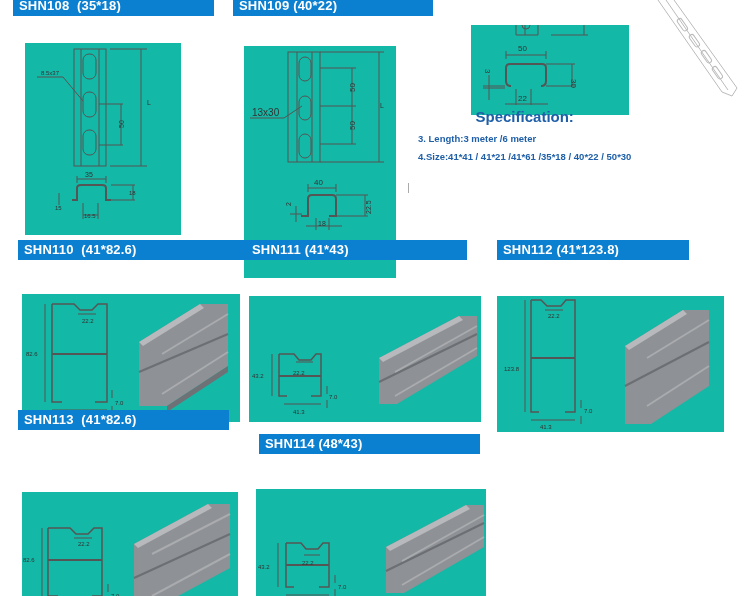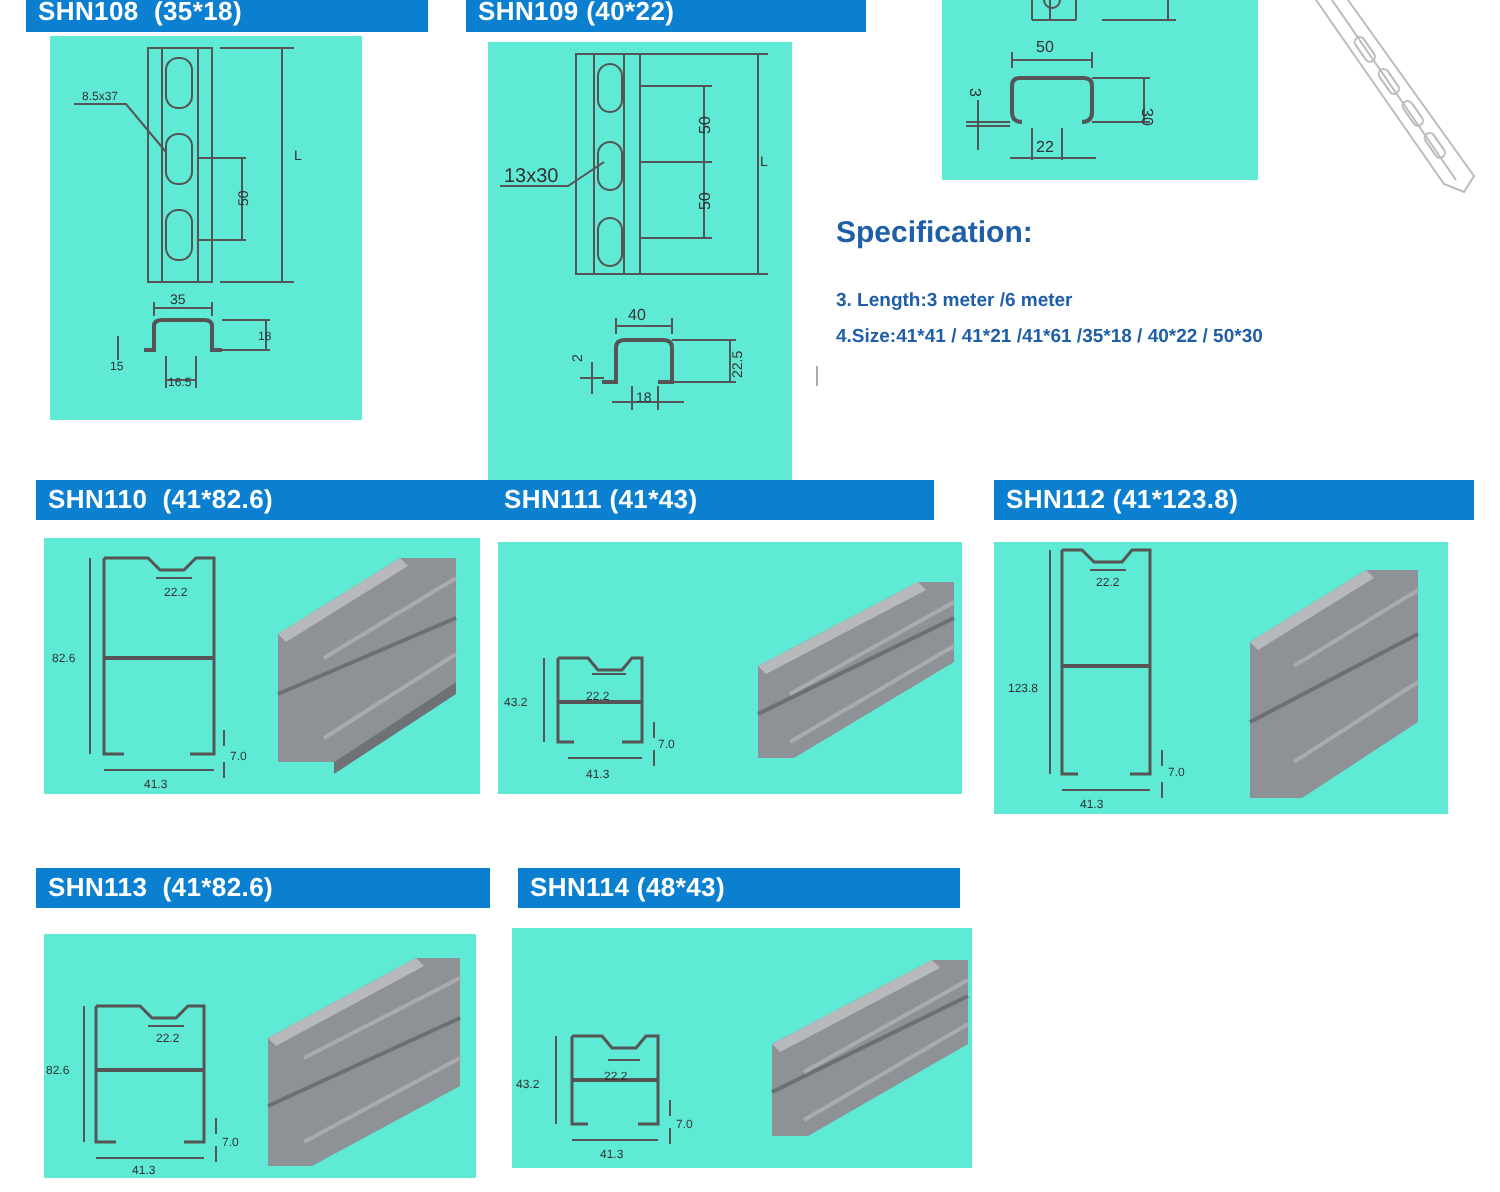--- a/index.html
+++ b/index.html
@@ -1,21 +1,21 @@
 <!DOCTYPE html>
 <html><head>
 <meta charset="utf-8">
 <style>
   html,body{margin:0;padding:0;background:#ffffff;}
   body{width:750px;height:596px;position:relative;overflow:hidden;font-family:"Liberation Sans",sans-serif;}
   .bar{position:absolute;background:#0b7fd0;color:#fff;font-weight:bold;font-size:13px;line-height:20px;height:20px;padding-left:6px;box-sizing:border-box;white-space:pre;letter-spacing:0.2px;}
-  .panel{position:absolute;background:#5eead4;}
+  .panel{position:absolute;background:#14b8a6;margin-top:25px;}
   .panel svg{position:absolute;left:0;top:0;}
   .spec{position:absolute;left:418px;top:108px;color:#1e5fa8;font-weight:bold;}
-  .spec .title{font-size:15px;line-height:18px;margin-bottom:16px;}
+  .spec .title{font-size:15px;line-height:18px;margin-bottom:4px;text-align:center;}
   .spec .item{font-size:9.5px;line-height:17.5px;white-space:nowrap;}
   .dim{font-family:"Liberation Sans",sans-serif;fill:#333;}
 </style>
 </head>
 <body>
 
 <div class="bar" style="left:13px;top:-4px;width:201px;">SHN108  (35*18)</div>
 <div class="panel" style="left:25px;top:18px;width:156px;height:192px;">
   <svg width="156" height="192">
     <g stroke="#555" fill="none" stroke-width="1">
@@ -195,21 +195,21 @@
     <g>
       <polygon points="130,62 210,20 228,20 228,60 148,108 130,108" fill="#8e9195"></polygon>
       <polygon points="130,62 210,20 214,24 134,66" fill="#b7b9bc"></polygon>
       <line x1="130" y1="86" x2="228" y2="38" stroke="#6c6f73" stroke-width="2"></line>
       <line x1="146" y1="76" x2="228" y2="30" stroke="#a9abae" stroke-width="2"></line>
       <line x1="146" y1="100" x2="228" y2="52" stroke="#a9abae" stroke-width="2"></line>
     </g>
   </svg>
 </div>
 
-<div class="bar" style="left:497px;top:240px;width:240px;">SHN112 (41*123.8)</div>
+<div class="bar" style="left:497px;top:240px;width:192px;">SHN112 (41*123.8)</div>
 <div class="panel" style="left:497px;top:271px;width:227px;height:136px;">
   <svg width="227" height="136">
     <g stroke="#555" fill="none" stroke-width="1.5">
       <path d="M34 4 L44 4 L50 10 L64 10 L69 4 L78 4 L78 116 L68 116 M34 4 L34 116 L42 116"></path>
       <line x1="34" y1="62" x2="78" y2="62" stroke-width="2"></line>
     </g>
     <g stroke="#555" fill="none" stroke-width="1">
       <line x1="28" y1="4" x2="28" y2="116"></line>
       <line x1="48" y1="14" x2="66" y2="14"></line>
       <line x1="34" y1="124" x2="78" y2="124"></line>
@@ -223,21 +223,21 @@
     <g>
       <polygon points="128,50 186,14 212,14 212,90 154,128 128,128" fill="#8e9195"></polygon>
       <polygon points="128,50 186,14 190,18 132,54" fill="#b7b9bc"></polygon>
       <line x1="128" y1="90" x2="212" y2="46" stroke="#6c6f73" stroke-width="2"></line>
       <line x1="150" y1="62" x2="212" y2="24" stroke="#a9abae" stroke-width="2"></line>
       <line x1="150" y1="110" x2="212" y2="70" stroke="#a9abae" stroke-width="2"></line>
     </g>
   </svg>
 </div>
 
-<div class="bar" style="left:18px;top:434px;width:227px;">SHN113  (41*82.6)</div>
+<div class="bar" style="left:18px;top:410px;width:211px;">SHN113  (41*82.6)</div>
 <div class="panel" style="left:22px;top:467px;width:216px;height:122px;">
   <svg width="216" height="122">
     <g stroke="#555" fill="none" stroke-width="1.5">
       <path d="M26 36 L48 36 L54 42 L66 42 L72 36 L80 36 L80 104 L70 104 M26 36 L26 104 L36 104"></path>
       <line x1="26" y1="68" x2="80" y2="68" stroke-width="2"></line>
     </g>
     <g stroke="#555" fill="none" stroke-width="1">
       <line x1="20" y1="36" x2="20" y2="104"></line>
       <line x1="52" y1="46" x2="70" y2="46"></line>
       <line x1="26" y1="112" x2="80" y2="112"></line>

